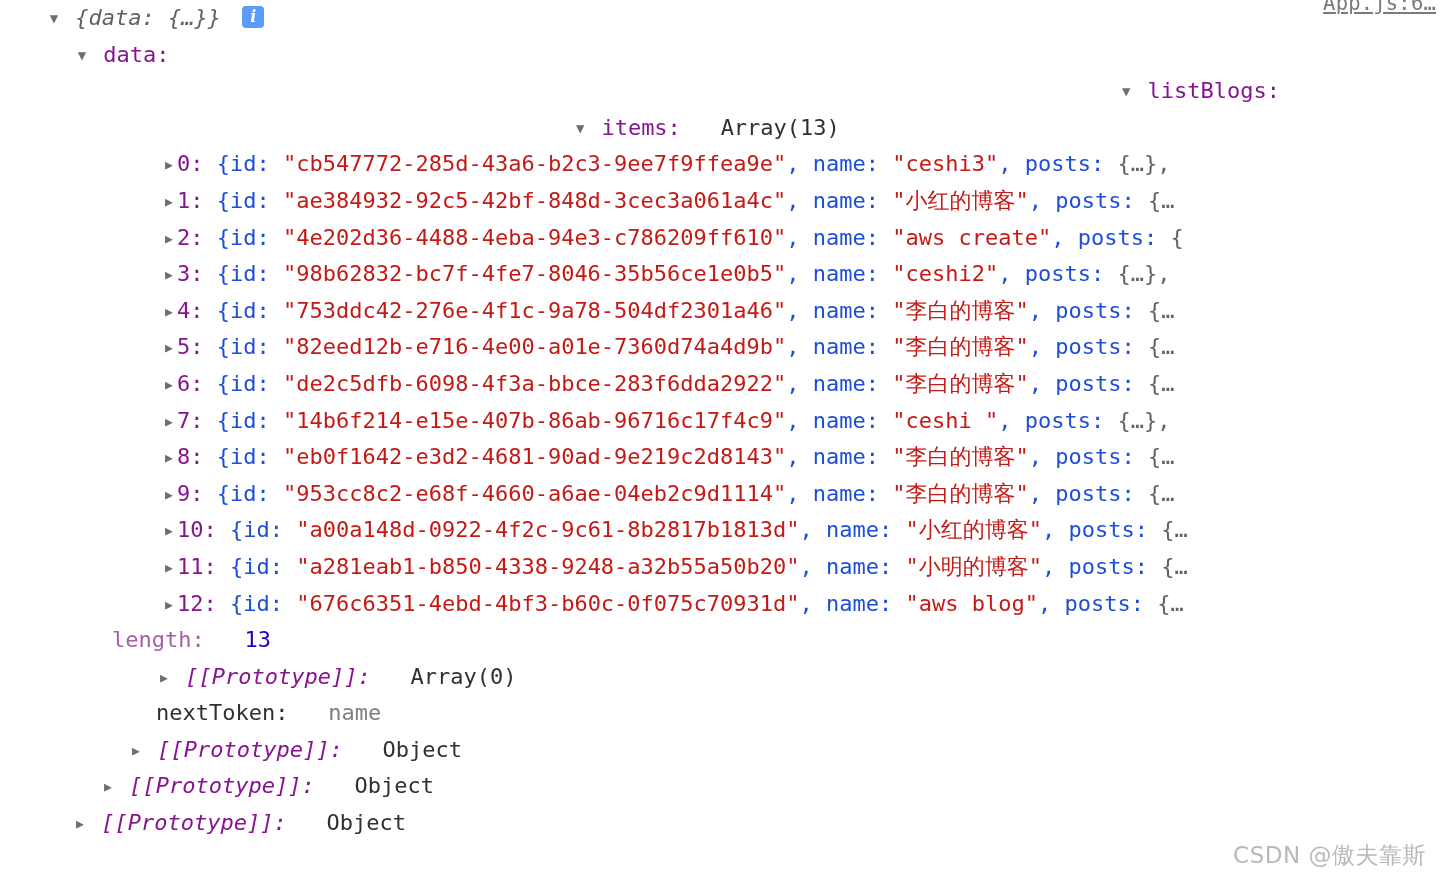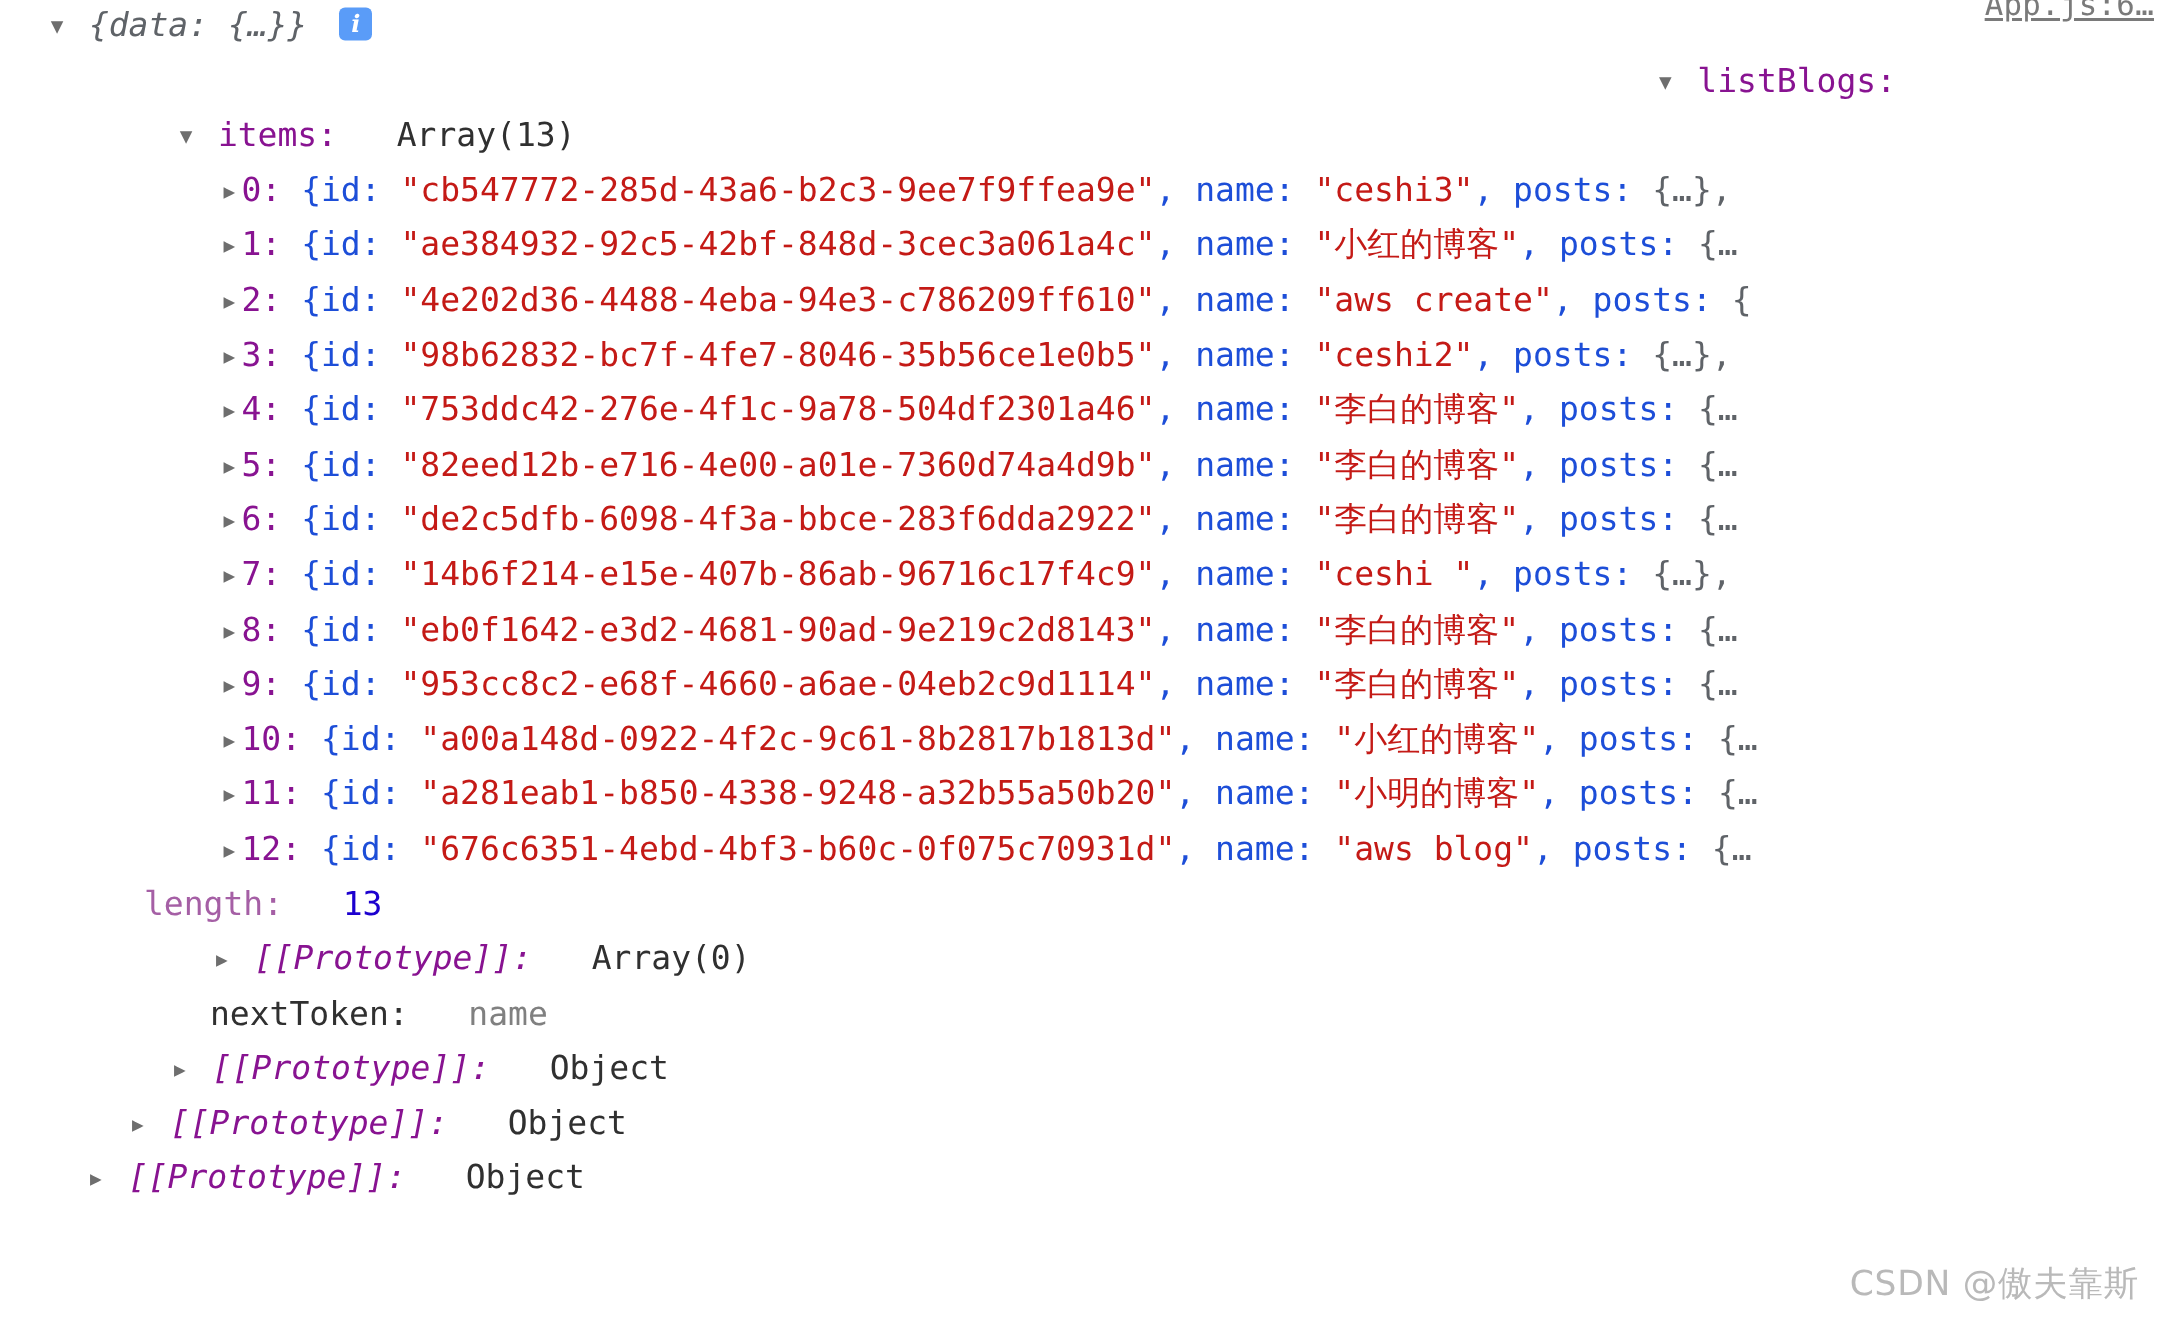--- a/index.html
+++ b/index.html
@@ -27,21 +27,21 @@
     color: #7a7a7a;
     text-decoration: underline;
     white-space: nowrap;
     letter-spacing: 0.2px;
     cursor: pointer;
   }
 
   
   .console-tree {
     position: absolute;
-    left: 0;
+    left: 16px;
     top: 0;
     width: 1264px;
     font-size: 22px;
     line-height: 36.6px;
     color: #303030;
   }
 
   .row {
     white-space: nowrap;
     overflow: hidden;
@@ -82,21 +82,21 @@
   }
   .header-preview {
     color: #5f6368;
     font-style: italic;
   }
 
   
   .ind0 { padding-left: 30px; }
   .ind1 { padding-left: 58px; }
   .ind2 { padding-left: 88px; text-align: right; }
-  .ind3 { padding-left: 116px; }
+  .ind3 { padding-left: 116px; text-align: center; }
   .ind4 { padding-left: 145px; }
   .ind4b{ padding-left: 96px; }
   .ind3b{ padding-left: 140px; }
   .ind2b{ padding-left: 112px; }
   .ind1b{ padding-left: 84px; }
   .ind0b{ padding-left: 56px; }
 
   
   .info-badge {
     display: inline-block;
@@ -136,20 +136,24 @@
 <a class="source-link" href="#">App.js:6…</a>
 
 <div class="console-tree">
 
   <div class="row ind0">
     <span class="tri open"></span>
     <span class="header-preview">{data: {…}}</span>
     <span class="info-badge">i</span>
   </div>
 
+  <div class="row ind1">
+    <span class="tri open"></span>
+    <span class="k-prop">data:</span>
+  </div>
 
   <div class="row ind2">
     <span class="tri open"></span>
     <span class="k-prop">listBlogs:</span>
   </div>
 
   <div class="row ind3">
     <span class="tri open"></span>
     <span class="k-prop">items:</span>
     <span class="sp"> </span>

